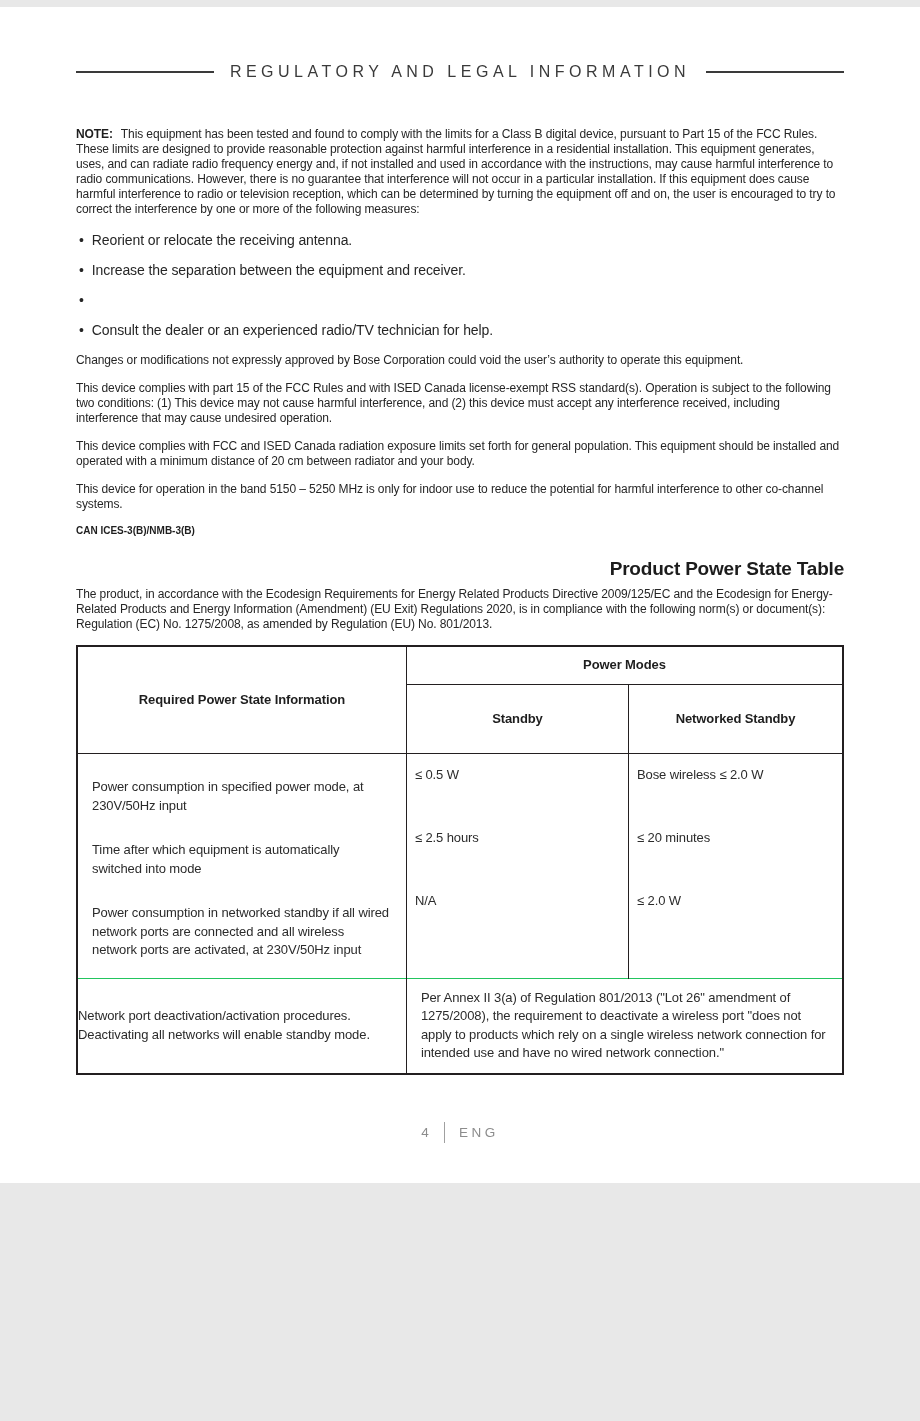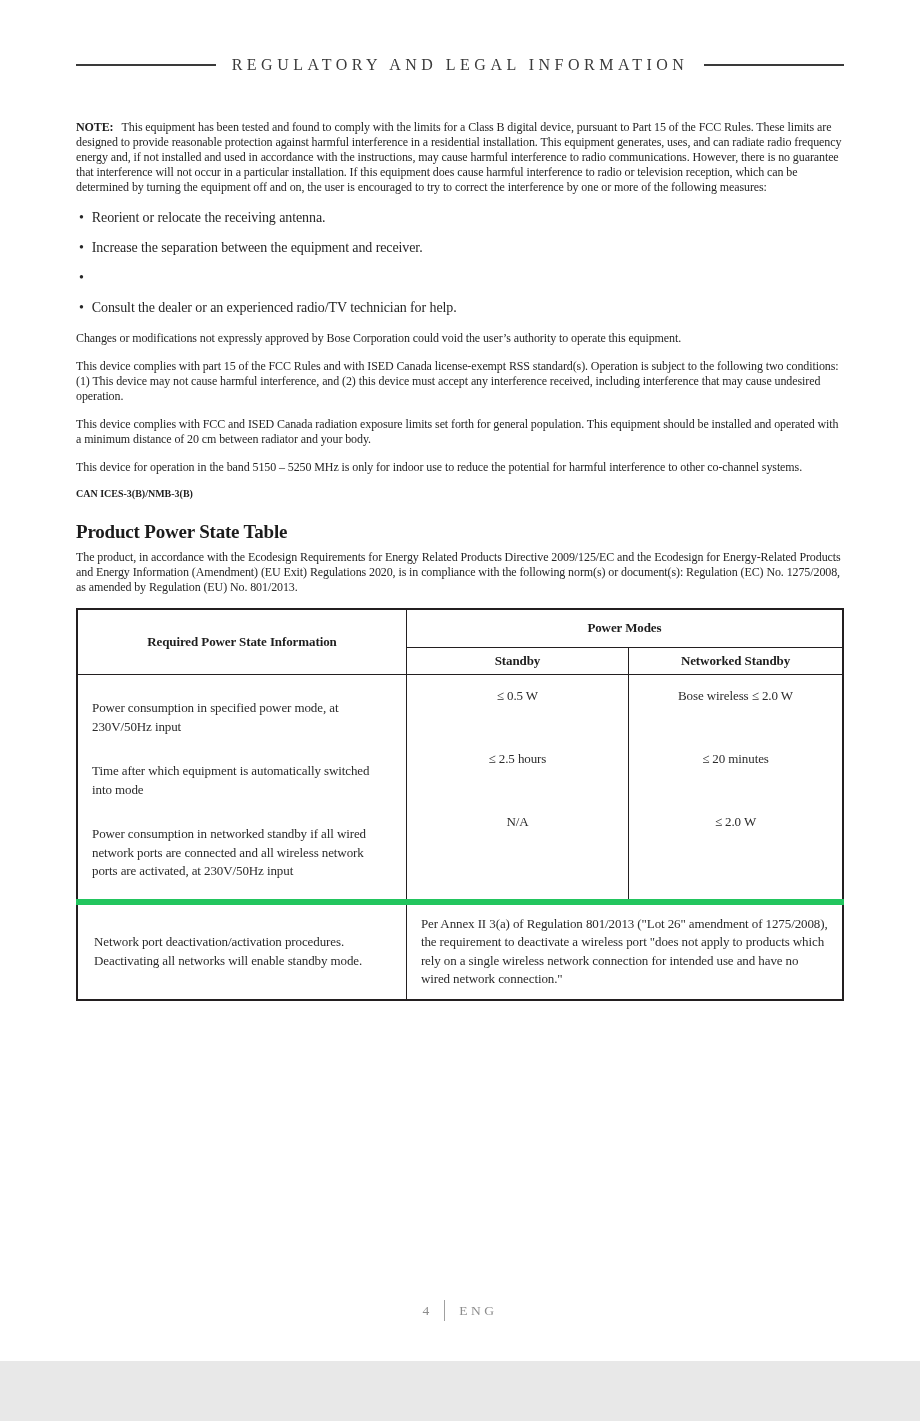--- a/index.html
+++ b/index.html
@@ -1,50 +1,50 @@
 <!DOCTYPE html>
 <html><head>
 <meta charset="utf-8">
 <style>
   html,body{margin:0;padding:0;background:#e8e8e8;}
   .page{
-    width:920px;height:1361px;margin:0 auto;background:#ffffff;
+    width:920px;height:1176px;margin:7px auto;background:#ffffff;
     position:relative;box-sizing:border-box;padding:0 76px;
-    font-family:Liberation Serif, serif;
+    font-family:Liberation Sans, sans-serif;
     color:#262626;overflow:hidden;
   }
   
   .doc-header{display:flex;align-items:center;gap:16px;padding-top:56px;margin-bottom:46px;}
   .doc-header .rule{flex:1;height:2px;background:#3a3a3a;}
   .doc-header h1{
     margin:0;font-size:16px;font-weight:500;letter-spacing:4.5px;
     color:#3a3a3a;white-space:nowrap;
   }
   
   .para{font-size:12px;line-height:15px;letter-spacing:-0.1px;margin:0 0 13px;}
   .para b{font-weight:700;color:#1e1e1e;}
   .note-label{margin-right:8px;}
   .bullet{display:flex;font-size:14px;line-height:20px;letter-spacing:-0.1px;margin:0 0 10px;}
   .bullet .dot{margin:0 8px 0 3px;}
   .bold-line{font-weight:700;font-size:10px;margin:4px 0 18px;color:#1e1e1e;}
-  .section-heading{font-size:19px;font-weight:700;color:#1c1c1c;margin:22px 0 7px;letter-spacing:-0.2px;}
+  .section-heading{font-size:19px;font-weight:700;color:#1c1c1c;margin:22px 0 7px;letter-spacing:-0.2px;text-align:right;}
   
   table.power{border-collapse:collapse;width:100%;margin-top:12px;
     font-size:13px;line-height:18.5px;letter-spacing:-0.1px;color:#2b2b2b;
     border:2px solid #231f20;}
   table.power td{border:1px solid #231f20;padding:8px 12px;}
   td.hdr{font-weight:700;text-align:center;vertical-align:middle;color:#1e1e1e;}
   td.hdr.group{padding:9px 19px;}
-  td.hdr.sub{padding:4px 10px;}
+  td.hdr.sub{padding:25px 10px;}
   tr.body td{border-top:none;border-bottom:none;}
   tr.body td.lbl{padding:24px 14px 2px 14px;vertical-align:top;}
-  tr.body td.val{text-align:center;vertical-align:top;padding:12px 8px 2px;}
+  tr.body td.val{vertical-align:top;padding:12px 8px 2px;}
   tr.body.last-sub td{padding-bottom:18px;}
-  tr.procrow td{border-top:6px solid #22c55e;}
-  tr.procrow td.lbl{vertical-align:middle;padding:10px 16px;}
+  tr.procrow td{border-top:1px solid #22c55e;}
+  tr.procrow td.lbl{vertical-align:middle;padding:10px 0;}
   tr.procrow td.note{vertical-align:middle;padding:10px 14px;}
   
   .footer{
     position:absolute;left:0;right:0;bottom:40px;
     display:flex;align-items:center;justify-content:center;gap:14px;
     color:#8c8c8c;font-size:13.5px;
   }
   .footer .vline{width:1px;height:21px;background:#a0a0a0;}
   .footer .num{letter-spacing:1px;}
   .footer .lang{letter-spacing:3.5px;}

